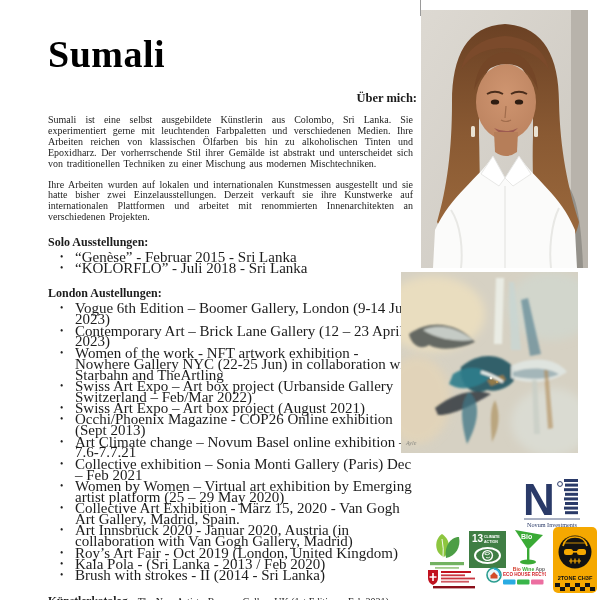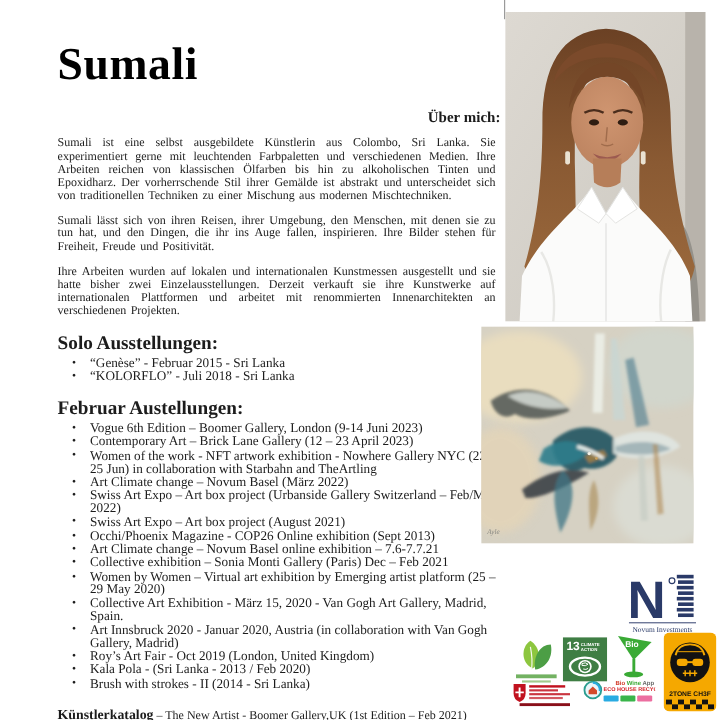--- a/index.html
+++ b/index.html
@@ -6,22 +6,22 @@
   body{width:600px;height:600px;background:#ffffff;position:relative;overflow:hidden;
        font-family:"Liberation Serif",serif;color:#1c1c1c;}
   .topline{position:absolute;left:420px;top:0;width:1px;height:16px;background:#9a9a9a;}
 
   
   .left-col{position:absolute;left:48px;top:32px;width:369px;}
   .doc-title{font-family:"Liberation Serif",serif;font-size:38px;font-weight:bold;color:#000;
              margin:0 0 15px 0;letter-spacing:.5px;}
   .about-heading{font-size:12.5px;font-weight:bold;margin:0 0 9px 0;text-align:right;}
   .body-par{font-size:10px;line-height:10.9px;text-align:justify;margin:0 4px 10px 0;word-spacing:1.2px;}
-  .section-heading{font-size:16px;font-weight:bold;margin:12px 0 2px 0;}
-  ul.exlist{margin:0;padding:0 0 0 27px;list-style:none;font-size:11px;line-height:10.9px;}
+  .section-heading{font-size:12px;font-weight:bold;margin:12px 0 2px 0;}
+  ul.exlist{margin:0;padding:0 0 0 27px;list-style:none;font-size:15px;line-height:10.9px;}
   ul.exlist li{position:relative;margin:0 0 .4px 0;}
   ul.exlist li::before{content:"\2022";position:absolute;left:-15px;top:0;font-size:9.6px;}
   .catalog{margin-top:14px;font-size:10px;line-height:12.5px;}
   .catalog .cat-label{font-size:11.5px;font-weight:bold;}
 
   
   .portrait{position:absolute;left:421px;top:10px;width:167px;height:258px;}
   .painting{position:absolute;left:401px;top:272px;width:177px;height:181px;}
   .novum-logo{position:absolute;left:524px;top:474px;width:56px;height:56px;}
   .logo-leaf{position:absolute;left:430px;top:531px;width:34px;height:40px;}
@@ -34,35 +34,33 @@
 </style>
 </head>
 <body>
 
 <div class="topline"></div>
 
 <div class="left-col">
   <h1 class="doc-title">Sumali</h1>
   <div class="about-heading">Über mich:</div>
   <p class="body-par">Sumali ist eine selbst ausgebildete Künstlerin aus Colombo, Sri Lanka. Sie experimentiert gerne mit leuchtenden Farbpaletten und verschiedenen Medien. Ihre Arbeiten reichen von klassischen Ölfarben bis hin zu alkoholischen Tinten und Epoxidharz. Der vorherrschende Stil ihrer Gemälde ist abstrakt und unterscheidet sich von traditionellen Techniken zu einer Mischung aus modernen Mischtechniken.</p>
-  <p class="body-par">Sumali lässt sich von ihren Reisen, ihrer Umgebung, den Menschen, mit denen sie zu tun hat, und den Dingen, die ihr ins Auge fallen, inspirieren. Ihre Bilder stehen für Freiheit, Freude und Positivität.</p>
   <p class="body-par">Ihre Arbeiten wurden auf lokalen und internationalen Kunstmessen ausgestellt und sie hatte bisher zwei Einzelausstellungen. Derzeit verkauft sie ihre Kunstwerke auf internationalen Plattformen und arbeitet mit renommierten Innenarchitekten an verschiedenen Projekten.</p>
 
   <div class="section-heading">Solo Ausstellungen:</div>
   <ul class="exlist">
       <li>“Genèse” - Februar 2015 - Sri Lanka</li>
       <li>“KOLORFLO” - Juli 2018  - Sri Lanka</li>
     </ul>
 
-  <div class="section-heading">Februar  Austellungen:</div>
+  <div class="section-heading">London  Austellungen:</div>
   <ul class="exlist">
       <li>Vogue 6th Edition – Boomer Gallery,  London (9-14 Juni 2023)</li>
       <li>Contemporary Art – Brick Lane Gallery  (12 – 23 April 2023)</li>
       <li>Women of the work - NFT artwork exhibition - Nowhere Gallery NYC (22-25 Jun) in collaboration with Starbahn and TheArtling</li>
-      <li>Art Climate change – Novum Basel (März 2022)</li>
       <li>Swiss Art Expo – Art box project (Urbanside Gallery Switzerland – Feb/Mar 2022)</li>
       <li>Swiss Art Expo – Art box project (August 2021)</li>
       <li>Occhi/Phoenix Magazine - COP26 Online exhibition (Sept 2013)</li>
       <li>Art Climate change – Novum Basel online exhibition – 7.6-7.7.21</li>
       <li>Collective exhibition – Sonia Monti Gallery (Paris) Dec – Feb 2021</li>
       <li>Women by Women – Virtual art exhibition by Emerging artist platform (25 – 29 May 2020)</li>
       <li>Collective Art Exhibition - März 15, 2020 - Van Gogh  Art Gallery, Madrid, Spain.</li>
       <li>Art Innsbruck 2020 - Januar 2020, Austria (in collaboration with Van Gogh Gallery, Madrid)</li>
       <li>Roy’s Art Fair - Oct 2019 (London, United Kingdom)</li>
       <li>Kala Pola - (Sri Lanka - 2013 / Feb 2020)</li>

